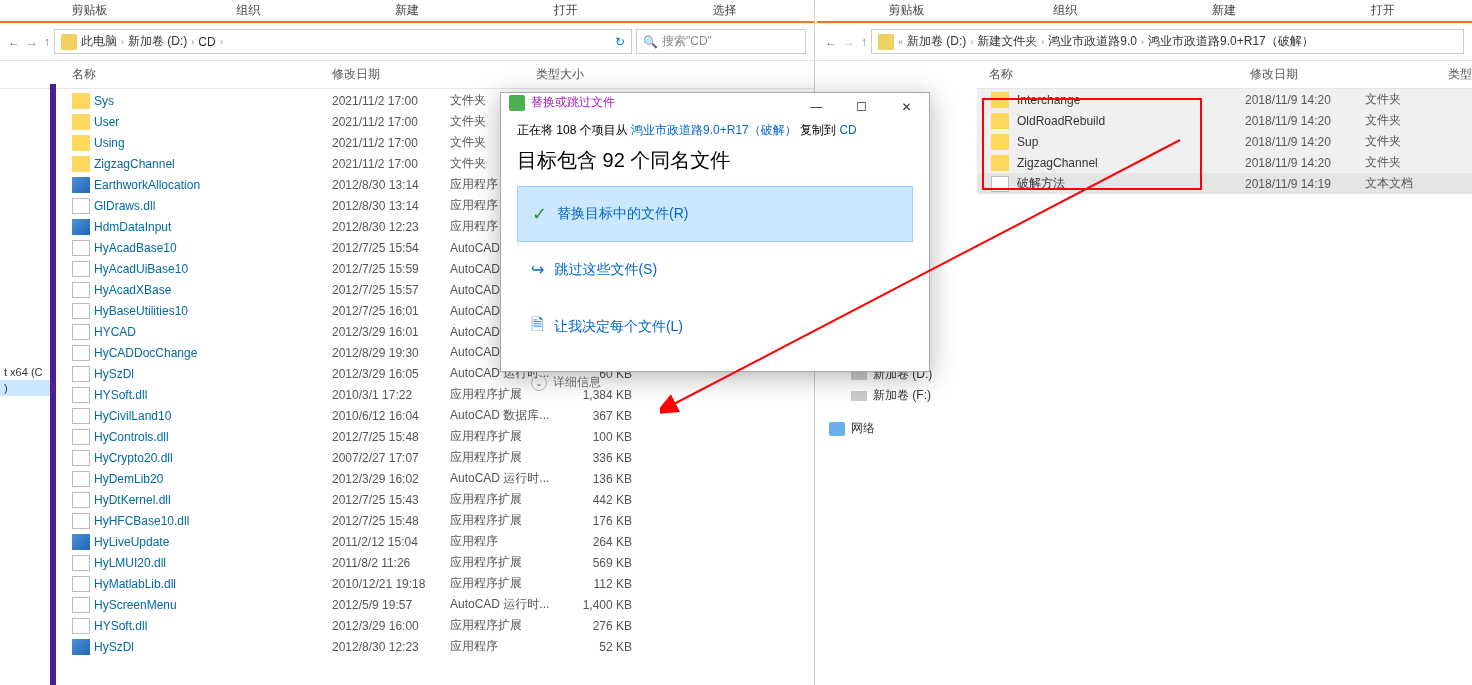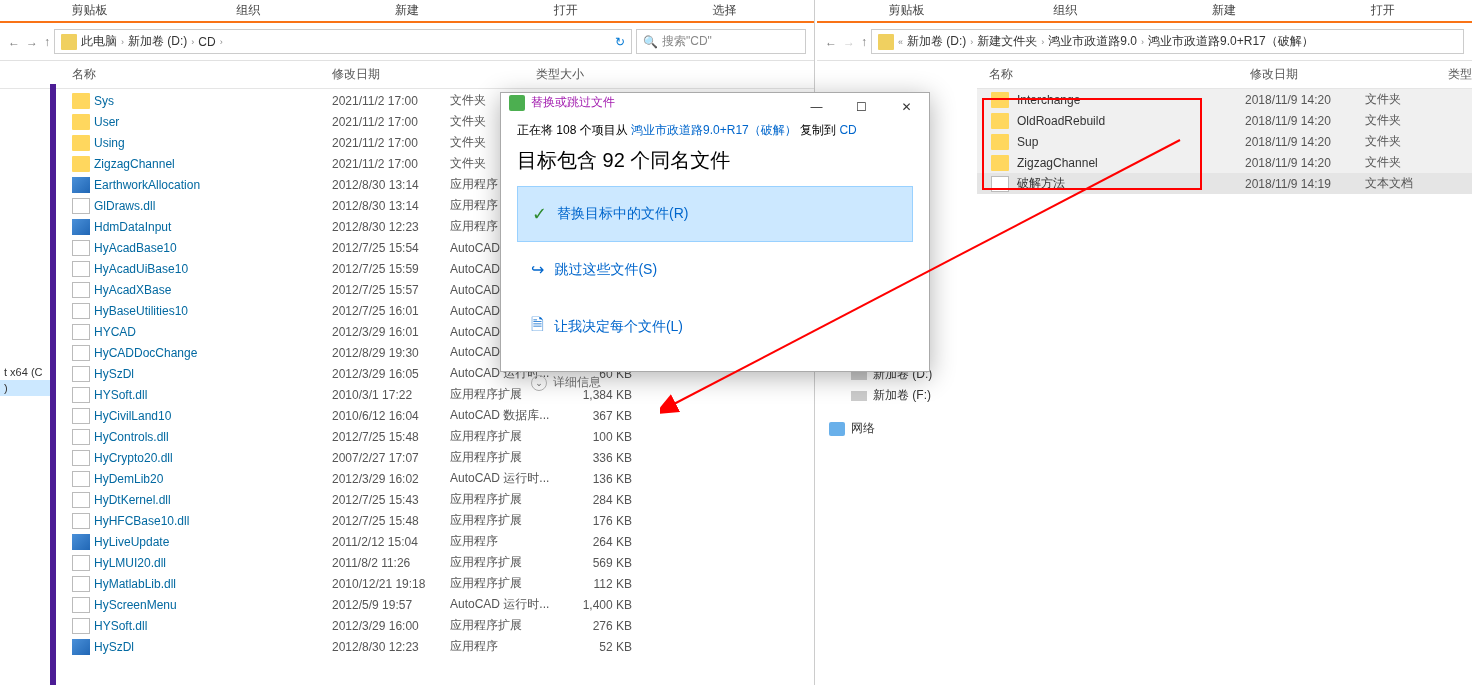--- a/index.html
+++ b/index.html
@@ -262,21 +262,21 @@
         <span class="cell-name">HyDemLib20</span>
         <span class="cell-date">2012/3/29 16:02</span>
         <span class="cell-type">AutoCAD 运行时...</span>
         <span class="cell-size">136 KB</span>
       </div>
       <div class="file-row">
         <span class="file-icon dll-ic"></span>
         <span class="cell-name">HyDtKernel.dll</span>
         <span class="cell-date">2012/7/25 15:43</span>
         <span class="cell-type">应用程序扩展</span>
-        <span class="cell-size">284 KB</span>
+        <span class="cell-size">442 KB</span>
       </div>
       <div class="file-row">
         <span class="file-icon dll-ic"></span>
         <span class="cell-name">HyHFCBase10.dll</span>
         <span class="cell-date">2012/7/25 15:48</span>
         <span class="cell-type">应用程序扩展</span>
         <span class="cell-size">176 KB</span>
       </div>
       <div class="file-row">
         <span class="file-icon app-ic"></span>

